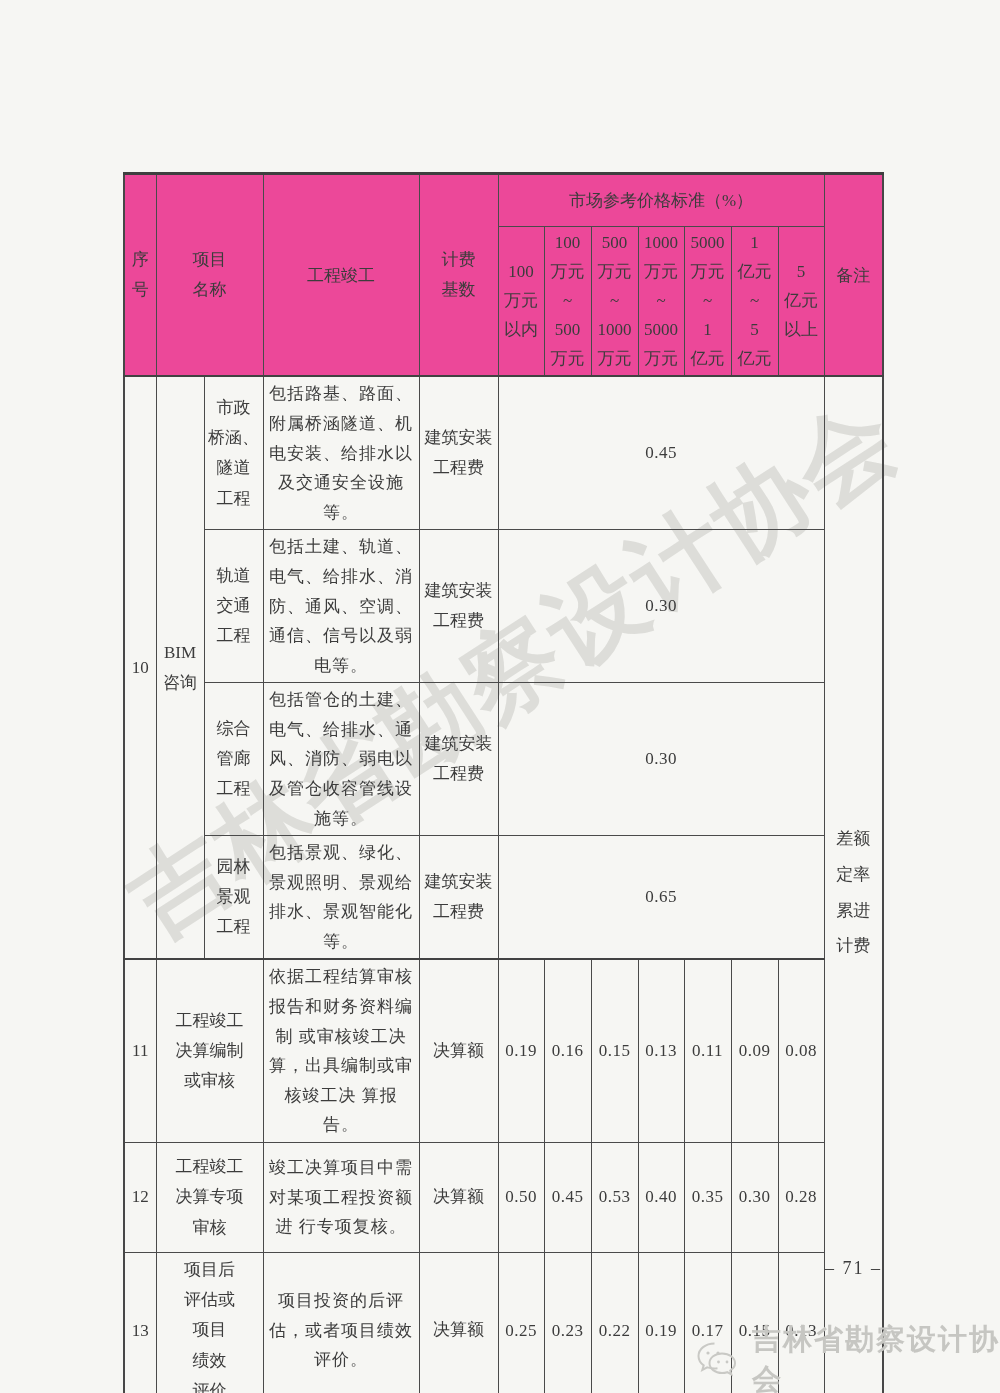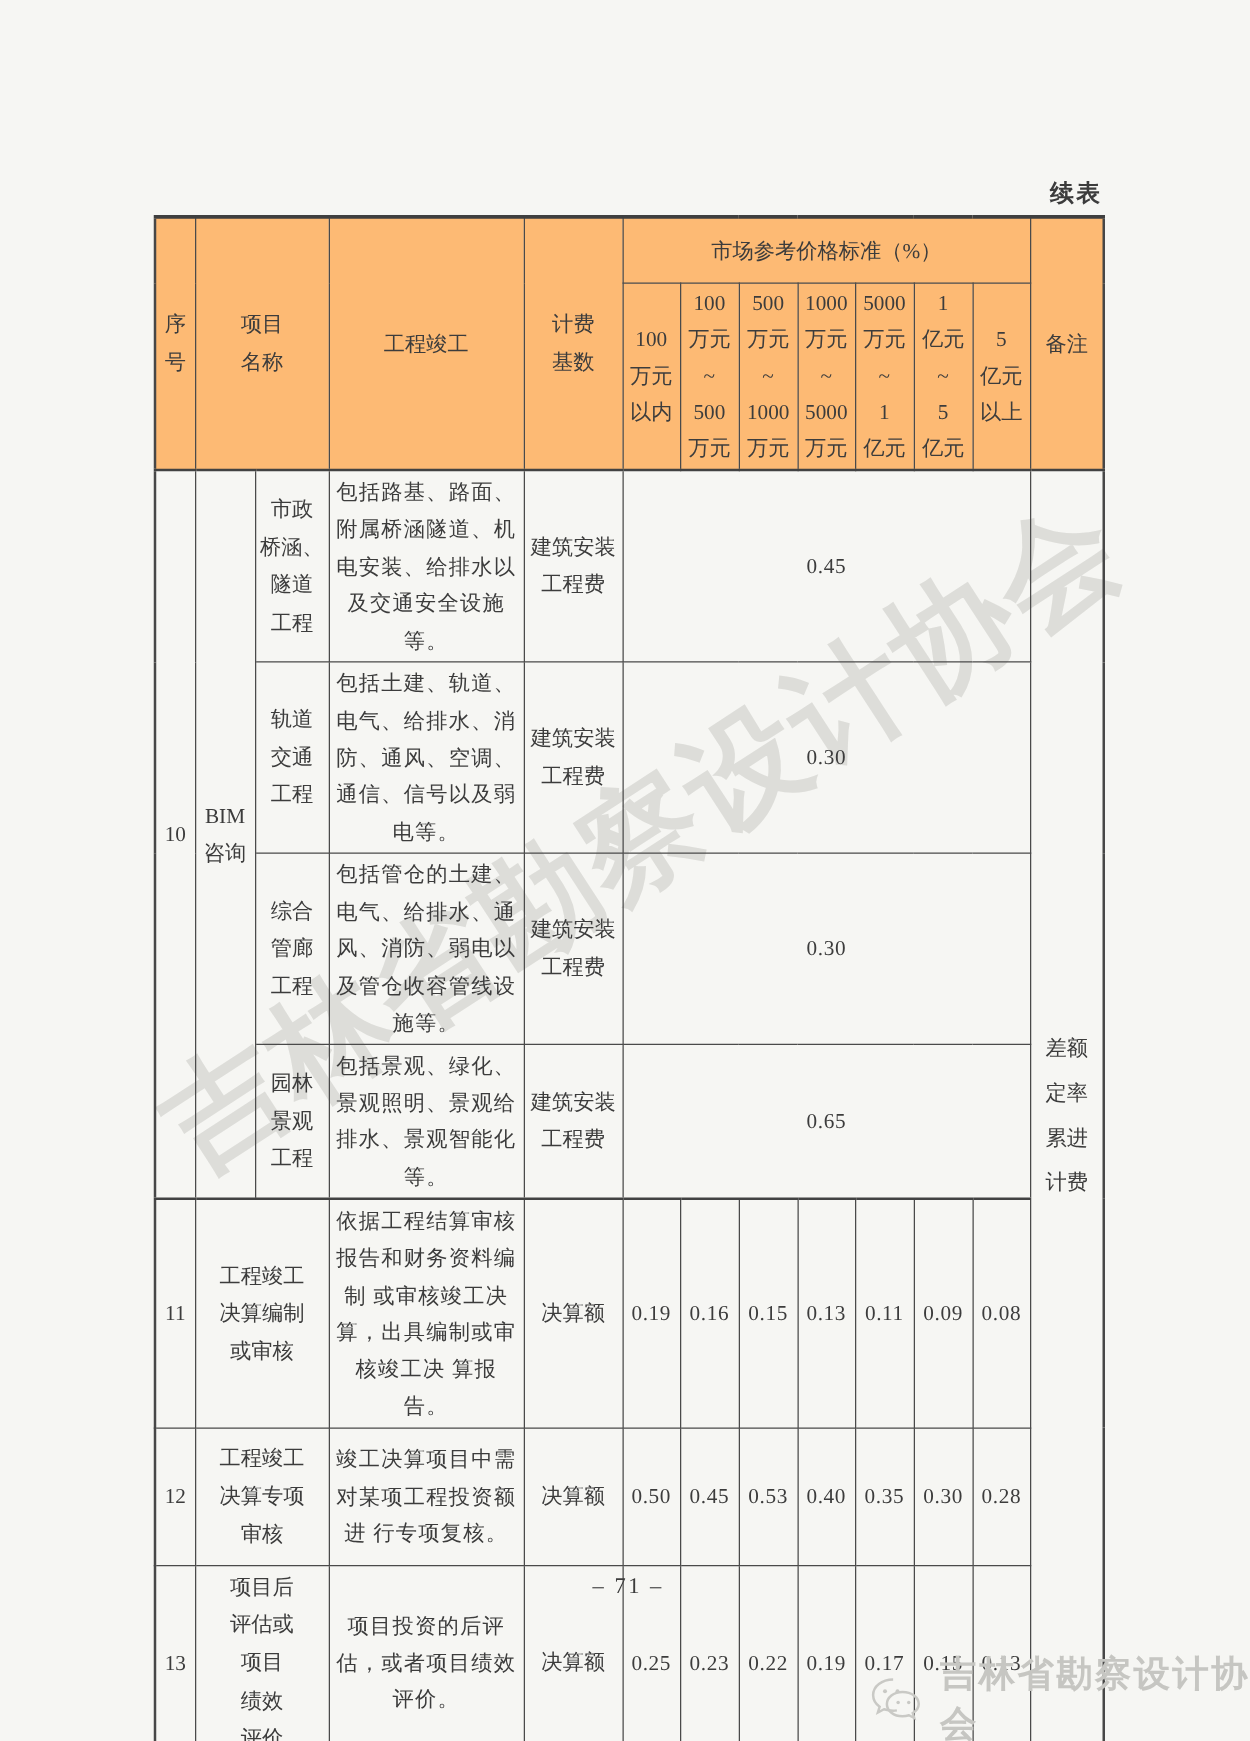--- a/index.html
+++ b/index.html
@@ -46,37 +46,37 @@
     font-size:17px;
   }
   table.fee td, table.fee th{
     border:1px solid #4a4a4a;
     text-align:center;
     vertical-align:middle;
     padding:2px 3px;
     font-weight:400;
     box-sizing:border-box;
   }
-  table.fee th{background:#fdba74;}
+  table.fee th{background:#ec4899;}
   tr.sep2 td{border-top:2px solid #424242;}
   .pre{white-space:pre-line; line-height:1.78;}
   .svc{
     text-align:justify;
     padding:8px 11px;
     line-height:1.74;
     letter-spacing:1px;
     margin-left:25px;
   }
   .num{font-size:17px; letter-spacing:0.5px;}
   .rangehead{font-size:17px; line-height:1.7; white-space:pre-line;}
   .remarkcell{line-height:2.1;}
 
   .pagenum{
     position:absolute; left:123px; top:1258px; width:759px;
-    text-align:center;
+    text-align:right;
     font-size:18px; letter-spacing:2px;
     z-index:2;
   }
   .footer-brand{
     position:absolute; left:694px; top:1320px;
     display:flex; align-items:center; gap:8px;
     color:#c2c2be;
     z-index:2;
   }
   .footer-brand .brand-text{
@@ -84,21 +84,20 @@
     color:#c6c6c2;
   }
 </style>
 </head>
 <body>
 
 <div class="sheet">
 
   <div class="watermark">吉林省勘察设计协会</div>
 
-  <div class="continued">续表</div>
 
   <div class="tablewrap">
     <table class="fee">
       <colgroup>
         <col style="width:32px">
           <col style="width:48px">
           <col style="width:59px">
         <col style="width:156px">
           <col style="width:79px">
         <col style="width:46px">

